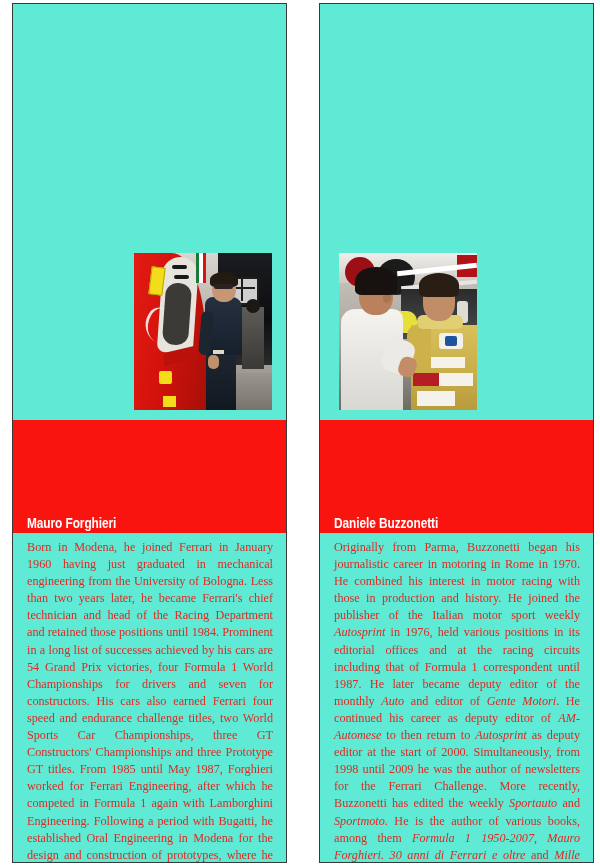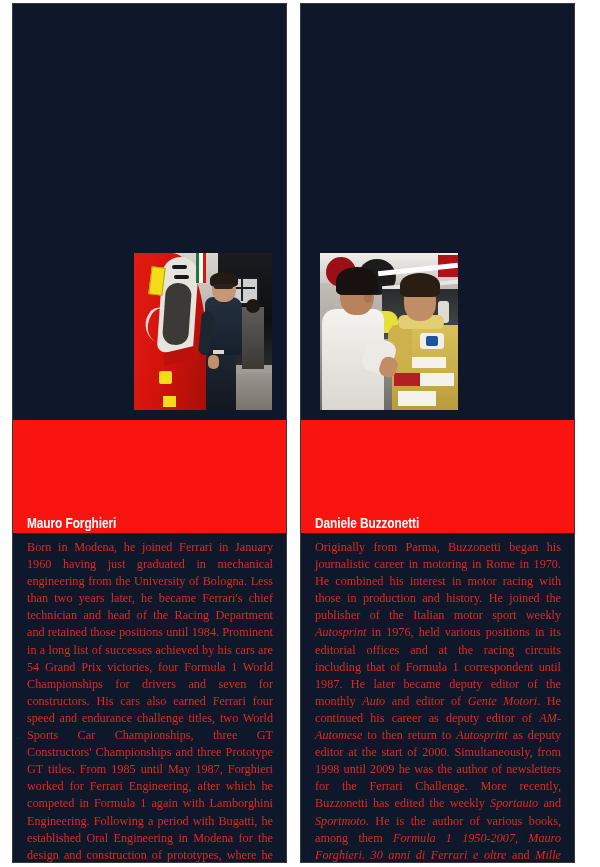--- a/index.html
+++ b/index.html
@@ -16,27 +16,27 @@
   .spread {
     position: relative;
     width: 600px;
     height: 867px;
     background: #ffffff;
   }
   .page {
     position: absolute;
     top: 3px;
     height: 860px;
-    background: #0f172a;
+    background: #5eead4;
     border: 1px solid #3a3a3a;
     box-sizing: border-box;
     overflow: hidden;
   }
   .page-left  { left: 12px;  width: 275px; }
-  .page-right { left: 300px; width: 275px; }
+  .page-right { left: 319px; width: 275px; }
 
   
   .photo {
     position: absolute;
     width: 138px;
     height: 157px;
     overflow: hidden;
     background: #2b2b2b;
   }
   .photo-left  { left: 121px; top: 249px; }

